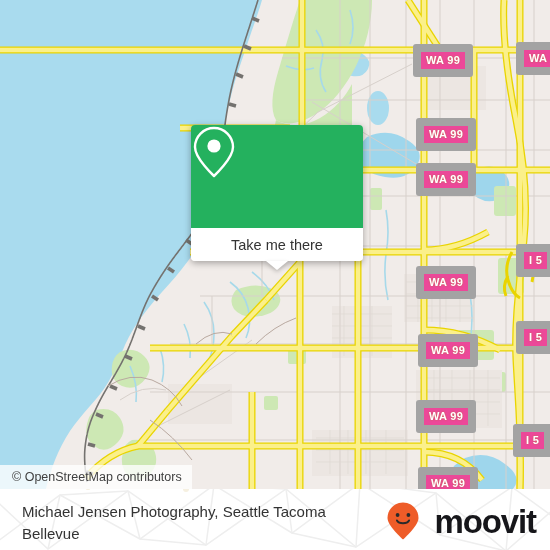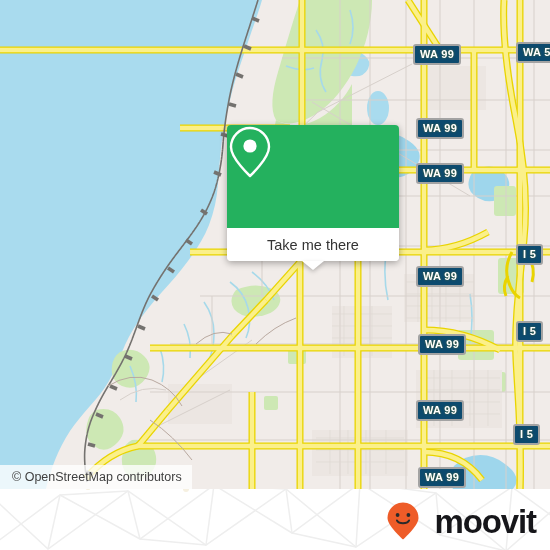--- a/index.html
+++ b/index.html
@@ -10,22 +10,22 @@
   }
   #root{position:relative;width:550px;height:550px;overflow:hidden;}
 
   
   #map{position:absolute;left:0;top:0;width:550px;height:489px;overflow:hidden;background:#f2efec;}
   #map svg{position:absolute;left:0;top:0;}
 
   
   .shield{
     position:absolute;
-    background:#0c4a6e;
-    border:2px solid #a3a3a3;
+    background:#ec4899;
+    border:8px solid #a3a3a3;
     border-radius:3px;
     color:#ffffff;
     font-size:11px;
     font-weight:bold;
     line-height:14px;
     padding:1px 5px 2px 5px;
     white-space:nowrap;
     text-shadow:0 0 2px rgba(160,140,0,.55);
     letter-spacing:.3px;
   }
@@ -36,21 +36,21 @@
     background:rgba(255,255,255,.78);
     color:#404040;
     font-size:12.5px;
     line-height:24px;
     height:24px;
     padding:0 10px 0 12px;
     white-space:nowrap;
   }
 
   
-  #popup{position:absolute;left:191px;top:125px;width:172px;margin-left:36px;}
+  #popup{position:absolute;left:191px;top:125px;width:172px;}
   #popup-shadow{
     position:absolute;left:0;top:0;width:172px;height:136px;
     border-radius:4px;
     box-shadow:0 2px 7px rgba(0,0,0,.33);
   }
   #popup-head{
     position:relative;
     height:103px;width:172px;
     background:#24b15e;
     border-radius:4px 4px 0 0;
@@ -392,20 +392,21 @@
           <path d="M440,58 L506,74"></path>
       </g>
       <g fill="#f6f0e0">
         <circle cx="88" cy="10" r="3"></circle>
           <circle cx="186" cy="12" r="3"></circle>
         <circle cx="340" cy="8" r="3"></circle>
           <circle cx="250" cy="4" r="2.5"></circle>
       </g>
     </svg>
 
+    <div id="place-name">Michael Jensen Photography, Seattle Tacoma Bellevue</div>
 
     <div id="moovit-logo">
       <svg width="34" height="40" viewBox="0 0 34 40">
         <path d="M17,1.5 C8.4,1.5 1.5,8.4 1.5,17 C1.5,25 17,38.5 17,38.5 C17,38.5 32.5,25 32.5,17 C32.5,8.4 25.6,1.5 17,1.5 Z" fill="#ee5c28"></path>
         <circle cx="11.6" cy="14" r="1.9" fill="#2a2a2a"></circle>
         <circle cx="22.4" cy="14" r="1.9" fill="#2a2a2a"></circle>
         <path d="M11,19.5 C13,23.2 21,23.2 23,19.5" fill="none" stroke="#2a2a2a" stroke-width="2" stroke-linecap="round"></path>
       </svg>
       <span id="moovit-word">moovit</span>
     </div>

